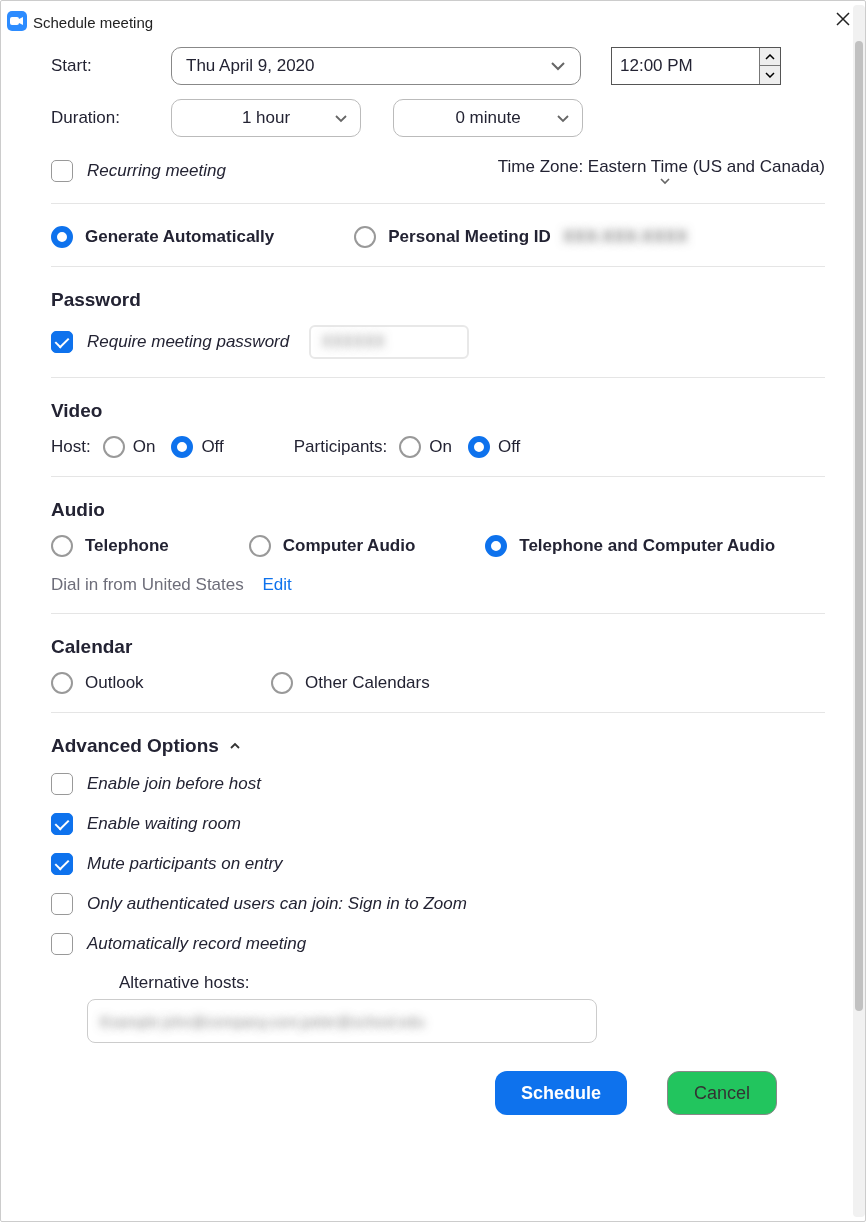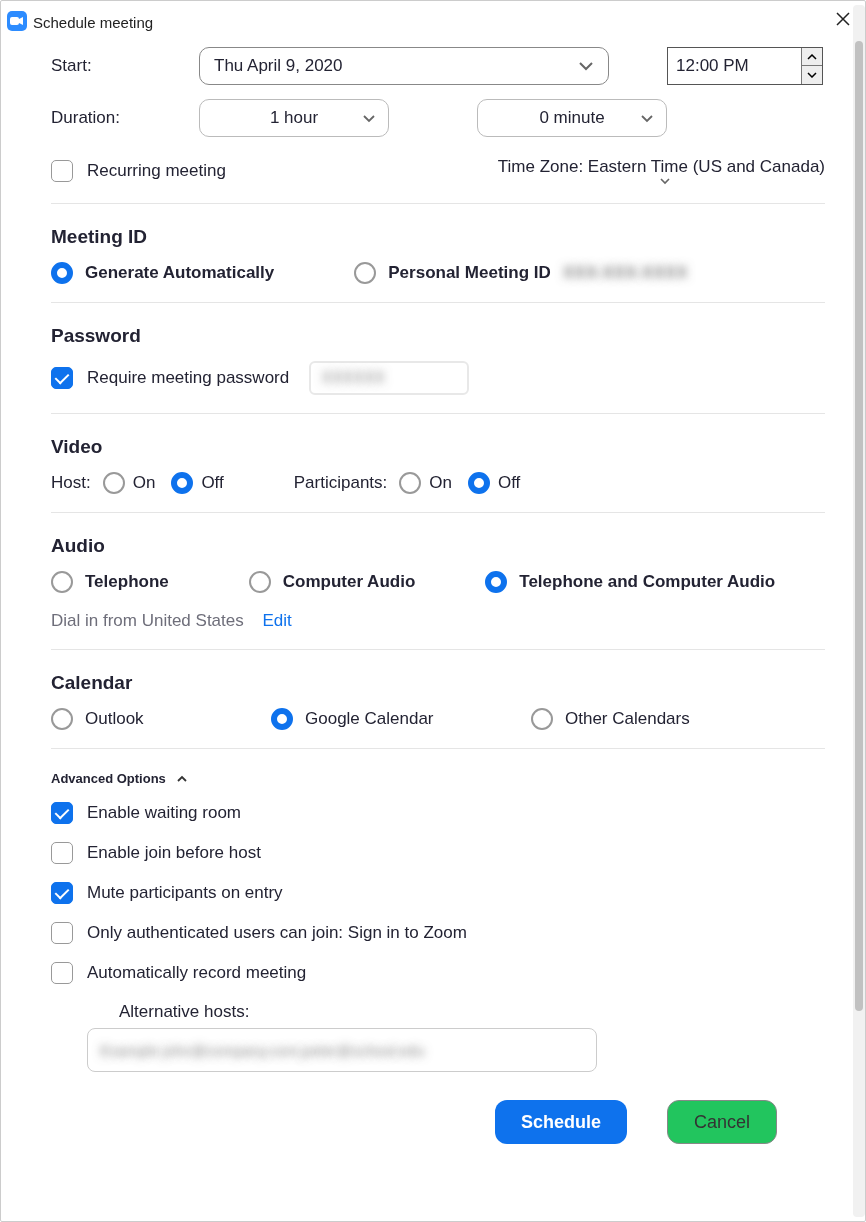--- a/index.html
+++ b/index.html
@@ -45,21 +45,20 @@
     cursor: pointer;
   }
   .close-btn svg { display:block; }
   .content {
     padding: 16px 40px 0 50px;
   }
   .row {
     display: flex;
     align-items: center;
     margin-bottom: 14px;
-    gap: 28px;
   }
   .label-col {
     width: 120px;
     color: #232333;
     font-size: 17px;
   }
   .date-select {
     width: 410px;
     height: 38px;
     border: 1.5px solid #888;
@@ -67,21 +66,21 @@
     padding: 0 14px;
     display: flex; align-items: center;
     font-size: 17px;
     cursor: pointer;
     position: relative;
   }
   .date-select .chev {
     margin-left: auto;
   }
   .time-field {
-    width: 156px;
+    width: 170px;
     height: 38px;
     border: 1px solid #555;
     margin-left: 30px;
     display:flex;
     align-items:center;
     padding-left: 8px;
     position: relative;
     background:#fff;
   }
   .time-text { font-size: 17px; flex:1; }
@@ -128,20 +127,21 @@
     border-width: 0 2.5px 2.5px 0;
     transform: rotate(45deg) translate(-1px,-1px);
   }
   .cb-row {
     display:flex; align-items:center;
     margin-bottom: 10px;
   }
   .cb-row .cb-label {
     margin-left: 14px;
     font-size: 17px;
+    font-style: italic;
   }
   .tz {
     margin-left:auto;
     font-size: 17px;
     display:flex; align-items:center;
     cursor:pointer;
     flex-direction:column;
   }
   .tz .chev { margin-left:8px; }
   .divider {
@@ -215,21 +215,21 @@
   }
   .calendar-row {
     display:flex; align-items:flex-start;
   }
   .cal-item {
     display:flex; align-items:center;
     font-size:17px;
   }
   .cal-item .c-label { margin-left: 12px; }
   .adv-heading {
-    font-size: 13px;
+    font-size: 19px;
     font-weight: 700;
     display:flex; align-items:center;
     cursor:pointer;
     margin-bottom: 16px;
   }
   .adv-heading .caret { margin-left: 10px; }
   .adv-options .cb-row { margin-bottom: 18px; }
   .alt-hosts {
     margin-left: 36px;
     margin-top: 6px;
@@ -364,21 +364,20 @@
         <span class="chev">
           <svg width="12" height="8" viewBox="0 0 12 8">
               <path d="M2 2 L6 6 L10 2" stroke="#666" stroke-width="1.6" fill="none"></path>
             </svg>
         </span>
       </span>
     </div>
 
     <hr class="divider">
 
-    <div class="section-heading">Meeting ID</div>
     <div class="radio-row">
       <div class="radio-group" style="margin-right:80px;">
         <span class="radio selected"></span>
         <span class="r-label">Generate Automatically</span>
       </div>
       <div class="radio-group">
         <span class="radio"></span>
         <span class="r-label">Personal Meeting ID</span>
         <span class="r-label blurred">XXX-XXX-XXXX</span>
       </div>
@@ -442,50 +441,46 @@
       <span class="edit-link">Edit</span>
     </div>
 
     <hr class="divider">
 
     <div class="section-heading">Calendar</div>
     <div class="calendar-row">
       <div class="cal-item" style="width:220px;">
           <span class="radio"></span>
           <span class="c-label">Outlook</span>
-        </div>
-      <div class="cal-item" style="width:260px;">
-          <span class="radio selected"></span>
-          <span class="c-label">Google Calendar</span>
         </div>
       <div class="cal-item">
           <span class="radio"></span>
           <span class="c-label">Other Calendars</span>
         </div>
     </div>
 
     <hr class="divider">
 
     <div class="adv-heading">
       <span>Advanced Options</span>
       <span class="caret">
         <svg width="12" height="8" viewBox="0 0 12 8">
             <path d="M2 6 L6 2 L10 6" stroke="#333" stroke-width="1.8" fill="none"></path>
           </svg>
       </span>
     </div>
 
     <div class="adv-options">
       <div class="cb-row">
+          <span class="checkbox"></span>
+          <span class="cb-label">Enable join before host</span>
+        </div>
+      <div class="cb-row">
           <span class="checkbox checked"></span>
           <span class="cb-label">Enable waiting room</span>
-        </div>
-      <div class="cb-row">
-          <span class="checkbox"></span>
-          <span class="cb-label">Enable join before host</span>
         </div>
       <div class="cb-row">
           <span class="checkbox checked"></span>
           <span class="cb-label">Mute participants on entry</span>
         </div>
       <div class="cb-row">
           <span class="checkbox"></span>
           <span class="cb-label">Only authenticated users can join: Sign in to Zoom</span>
         </div>
       <div class="cb-row">

